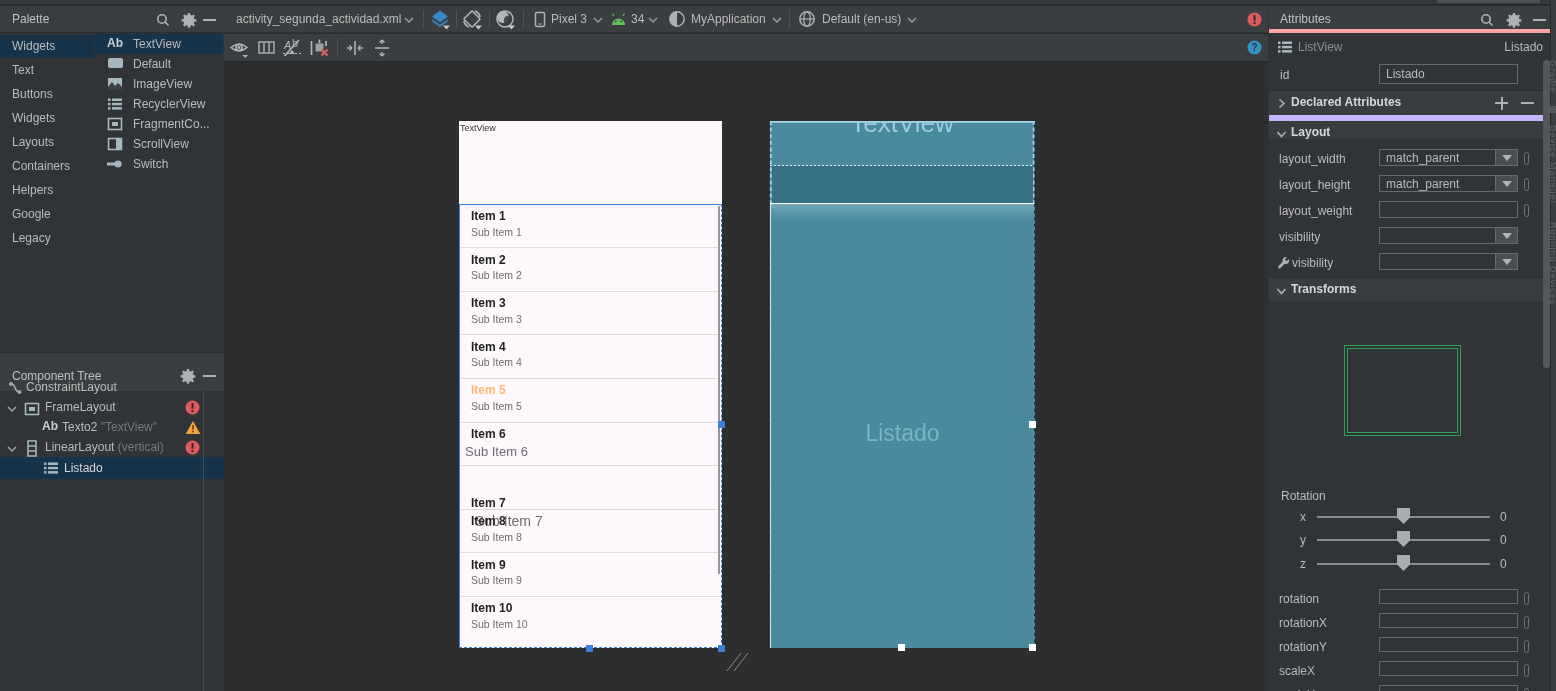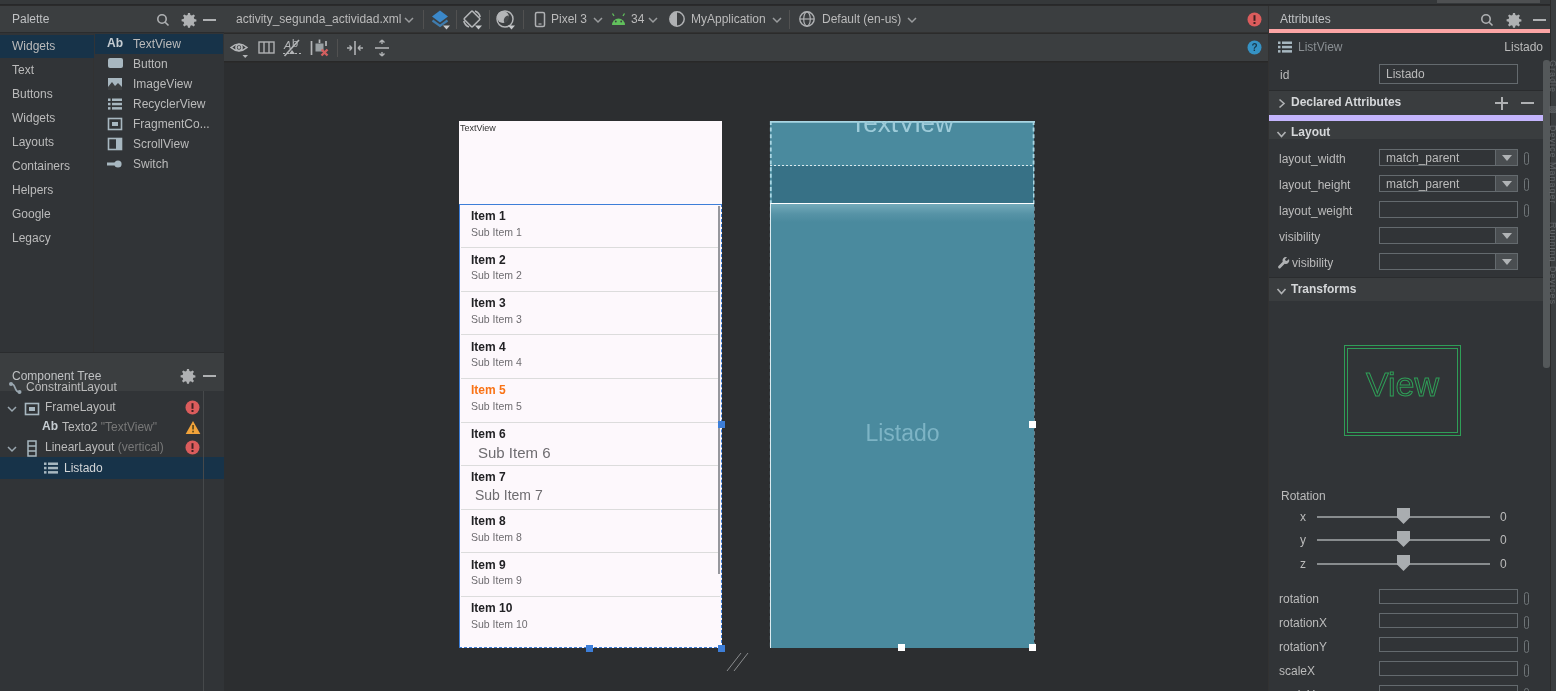--- a/index.html
+++ b/index.html
@@ -45,21 +45,21 @@
   <div class="abs" style="left:12px; top:173px;">Google</div>
   <div class="abs" style="left:12px; top:197px;">Legacy</div>
 </div>
 
 <div class="abs" style="left:95px; top:34px; width:129px; height:318px;">
   <div class="abs" style="left:0; top:0px; width:128px; height:20px; background:#173349;"></div>
   <div class="abs" style="left:12px; top:2px; color:#c6cdd2; font-weight:bold;">Ab</div>
   <div class="abs" style="left:38px; top:3px;">TextView</div>
 
   <div class="abs" style="left:13px; top:24px; width:15px; height:10px; background:#a7b7c0; border-radius:2px;"></div>
-  <div class="abs" style="left:38px; top:23px;">Button</div>
+  <div class="abs" style="left:38px; top:23px;">Default</div>
 
   <svg class="abs" style="left:12px; top:42px;" width="16" height="16" viewBox="0 0 16 16">
       <rect x="1" y="2" width="14" height="12" fill="#a7b7c0"></rect>
       <path d="M1 11 5 6 8 10 11 7 15 11 15 14 1 14z" fill="#3c3f41"></path>
     </svg>
   <div class="abs" style="left:38px; top:43px;">ImageView</div>
 
   <svg class="abs" style="left:12px; top:62px;" width="16" height="16" viewBox="0 0 16 16">
       <g fill="#a7b7c0">
         <rect x="1" y="2.5" width="2.5" height="2.5"></rect>
@@ -309,30 +309,30 @@
     <div style="margin-left:11px; font-size:12px; font-weight:bold; color:#222225;">Item 3</div>
     <div style="margin-left:11px; margin-top:2.5px; font-size:10.5px; color:#6e6c70;">Sub Item 3</div>
   </div>
     <div class="abs" style="left:461px; top:334.3px; width:259px; height:1px; background:#dcdcdc;"></div>
     <div class="abs" style="left:460px; top:339.8px; width:215px;">
     <div style="margin-left:11px; font-size:12px; font-weight:bold; color:#222225;">Item 4</div>
     <div style="margin-left:11px; margin-top:2.5px; font-size:10.5px; color:#6e6c70;">Sub Item 4</div>
   </div>
     <div class="abs" style="left:461px; top:377.90000000000003px; width:259px; height:1px; background:#dcdcdc;"></div>
     <div class="abs" style="left:460px; top:383.4px; width:261px;">
-    <div style="margin-left:11px; font-size:12px; font-weight:bold; color:#f97316;">Item 5</div>
+    <div style="margin-left:11px; font-size:12px; font-weight:bold; color:#fdba74;">Item 5</div>
     <div style="margin-left:11px; margin-top:2.5px; font-size:10.5px; color:#6e6c70;">Sub Item 5</div>
   </div>
     <div class="abs" style="left:461px; top:421.5px; width:259px; height:1px; background:#dcdcdc;"></div>
     <div class="abs" style="left:460px; top:427px; width:261px;">
     <div style="margin-left:11px; font-size:12px; font-weight:bold; color:#222225;">Item 6</div>
-    <div style="margin-left:18px; margin-top:2.5px; font-size:15px; color:#6e6c70;">Sub Item 6</div>
+    <div style="margin-left:5px; margin-top:2.5px; font-size:13px; color:#6e6c70;">Sub Item 6</div>
   </div>
     <div class="abs" style="left:461px; top:465.1px; width:259px; height:1px; background:#dcdcdc;"></div>
-    <div class="abs" style="left:460px; top:470px; width:300px;">
+    <div class="abs" style="left:460px; top:496px; width:300px;">
     <div style="margin-left:11px; font-size:12px; font-weight:bold; color:#222225;">Item 7</div>
     <div style="margin-left:15px; margin-top:2.5px; font-size:14px; color:#6e6c70;">Sub Item 7</div>
   </div>
     <div class="abs" style="left:461px; top:508.70000000000005px; width:259px; height:1px; background:#dcdcdc;"></div>
     <div class="abs" style="left:460px; top:514.2px; width:261px;">
     <div style="margin-left:11px; font-size:12px; font-weight:bold; color:#222225;">Item 8</div>
     <div style="margin-left:11px; margin-top:2.5px; font-size:10.5px; color:#6e6c70;">Sub Item 8</div>
   </div>
     <div class="abs" style="left:461px; top:552.3px; width:259px; height:1px; background:#dcdcdc;"></div>
     <div class="abs" style="left:460px; top:557.8px; width:261px;">
@@ -468,21 +468,20 @@
 
 <div class="abs" style="left:1269px; top:277px; width:274px; height:24px; border-top:1px solid #2a2c2e; background:#3a3d3f;">
   <svg class="abs" style="left:7px; top:8px;" width="11" height="11" viewBox="0 0 11 11">
       <path d="M1.5 3 L5.5 7.5 L9.5 3" fill="none" stroke="#afb1b3" stroke-width="1.6"></path>
     </svg>
   <span class="abs" style="left:22px; top:4px; font-weight:bold; color:#d5d7d9;">Transforms</span>
 </div>
 
 <div class="abs" style="left:1344px; top:345px; width:117px; height:91px; border:1px solid #2f9e57;">
   <div class="abs" style="left:2px; top:2px; width:111px; height:85px; border:1px solid #2f9e57;"></div>
-  <div class="abs" style="left:0; top:19px; width:100%; text-align:center; font-size:34px; color:transparent; -webkit-text-stroke:1px #2f9e57;">View</div>
 </div>
 
 <div class="abs" style="left:1281px; top:489px;">Rotation</div>
 <div id="sliders">
     <div class="abs" style="left:1300px; top:510px;">x</div>
     <div class="abs" style="left:1317px; top:516px; width:173px; height:2px; background:#888c8e;"></div>
     <div class="abs" style="left:1397px; top:508px; width:13px; height:16px; background:#a9adb0; clip-path:polygon(0 0, 100% 0, 100% 60%, 50% 100%, 0 60%);"></div>
     <div class="abs" style="left:1500px; top:510px;">0</div>
     <div class="abs" style="left:1300px; top:533px;">y</div>
     <div class="abs" style="left:1317px; top:539px; width:173px; height:2px; background:#888c8e;"></div>

